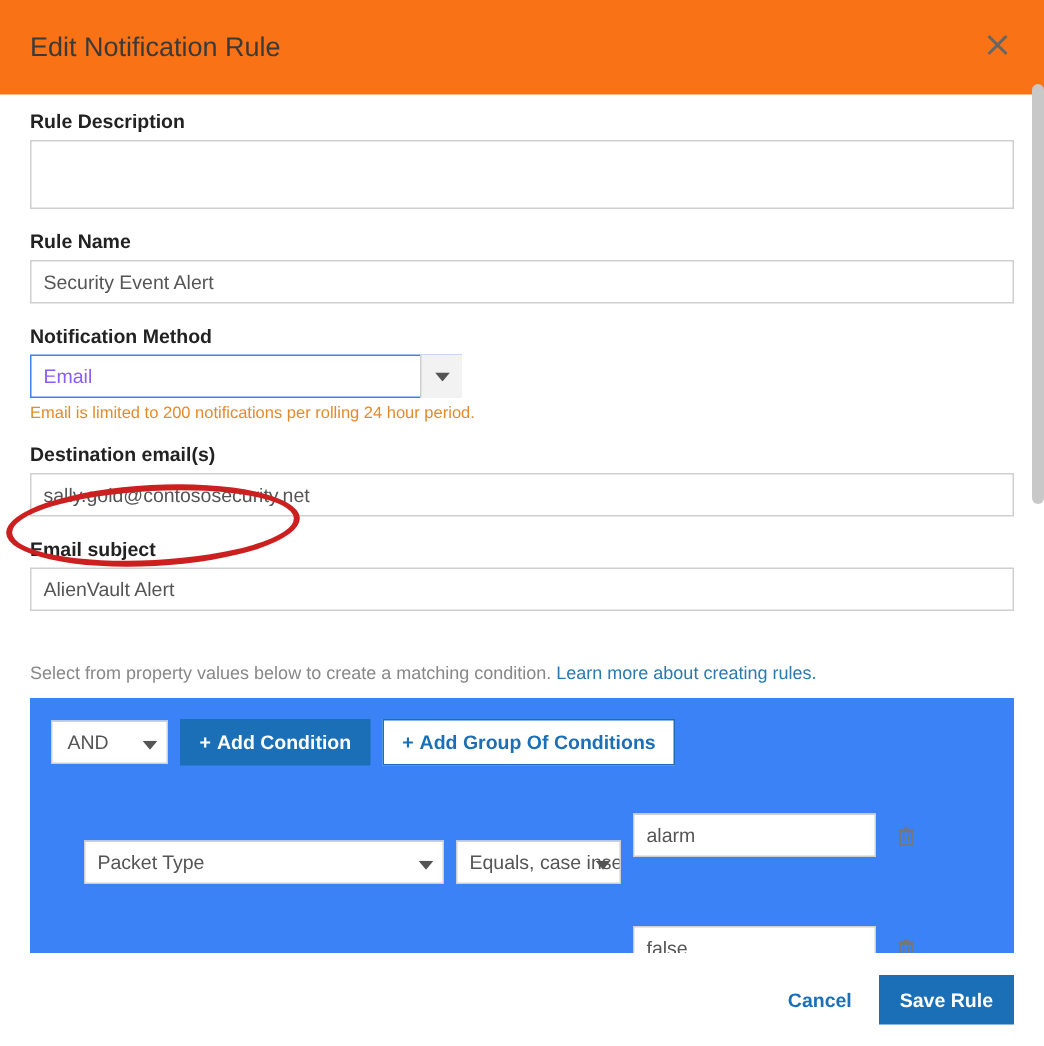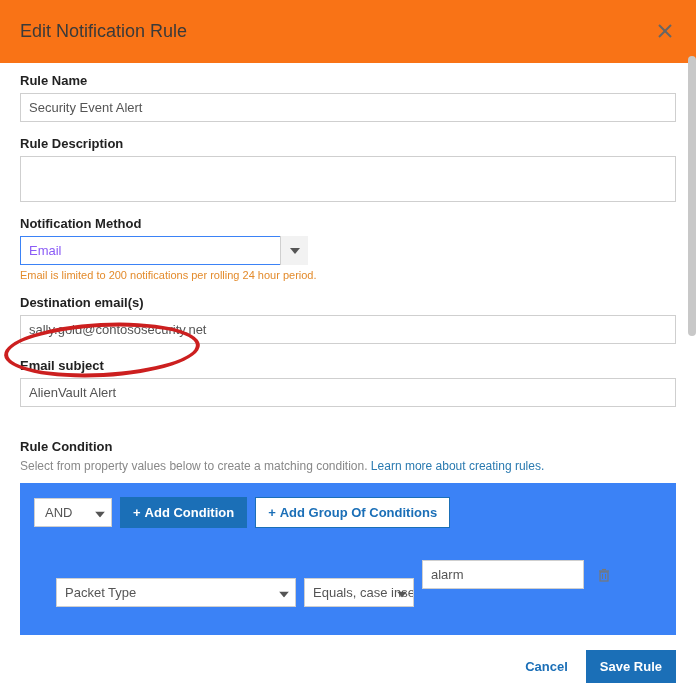--- a/index.html
+++ b/index.html
@@ -255,27 +255,27 @@
       <svg viewBox="0 0 14 14" width="14" height="14">
           <line x1="1" y1="1" x2="13" y2="13" stroke="#666" stroke-width="2"></line>
           <line x1="13" y1="1" x2="1" y2="13" stroke="#666" stroke-width="2"></line>
         </svg>
     </div>
   </div>
 
   <div class="body">
 
     <div class="fld">
+      <label class="lbl">Rule Description</label>
+      <div class="textarea"></div>
+    </div>
+
+    <div class="fld">
       <label class="lbl">Rule Name</label>
       <input class="txt-input" value="Security Event Alert" style="">
-    </div>
-
-    <div class="fld">
-      <label class="lbl">Rule Description</label>
-      <div class="textarea"></div>
     </div>
 
     <div class="fld">
       <label class="lbl">Notification Method</label>
       <div class="select-wrap">
         <div class="select wide">Email</div>
         <div class="caret">
           <svg viewBox="0 0 10 6">
               <polygon points="0,0 10,0 5,6" fill="#555"></polygon>
             </svg>
@@ -290,21 +290,20 @@
     </div>
 
     <div class="fld">
       <label class="lbl">Email subject</label>
       <input class="txt-input" value="AlienVault Alert" style="">
     </div>
 
     <div style="height:18px"></div>
 
     <div>
-      <div class="lbl">Rule Condition</div>
       <div class="subtext">
         <span>Select from property values below to create a matching condition. </span><a href="#" class="link">Learn more about creating rules.</a>
       </div>
 
       <div class="cond-box">
         <div class="cond-top">
           <div class="sel-small">
             <span>AND</span>
             <span class="caret-in">
               <svg viewBox="0 0 10 6" width="10" height="6">

